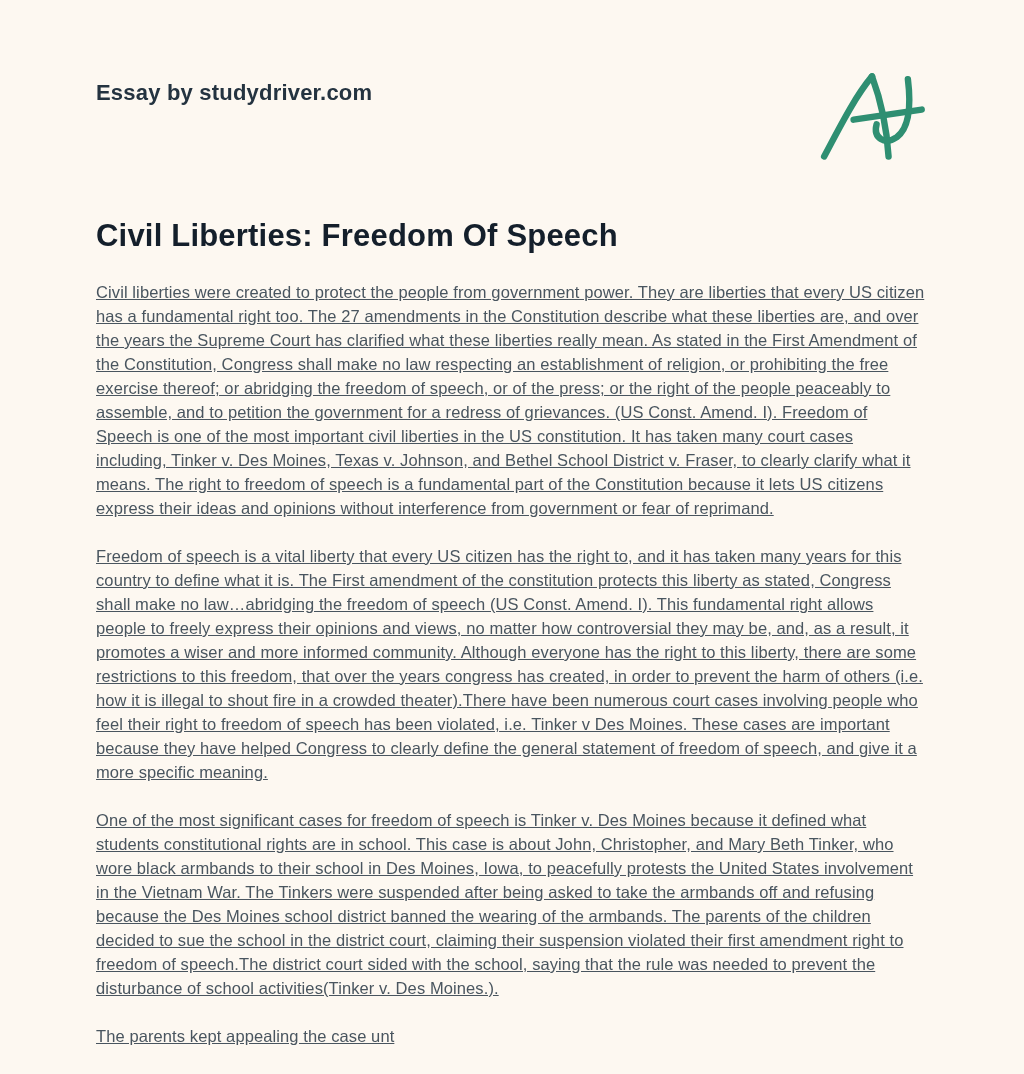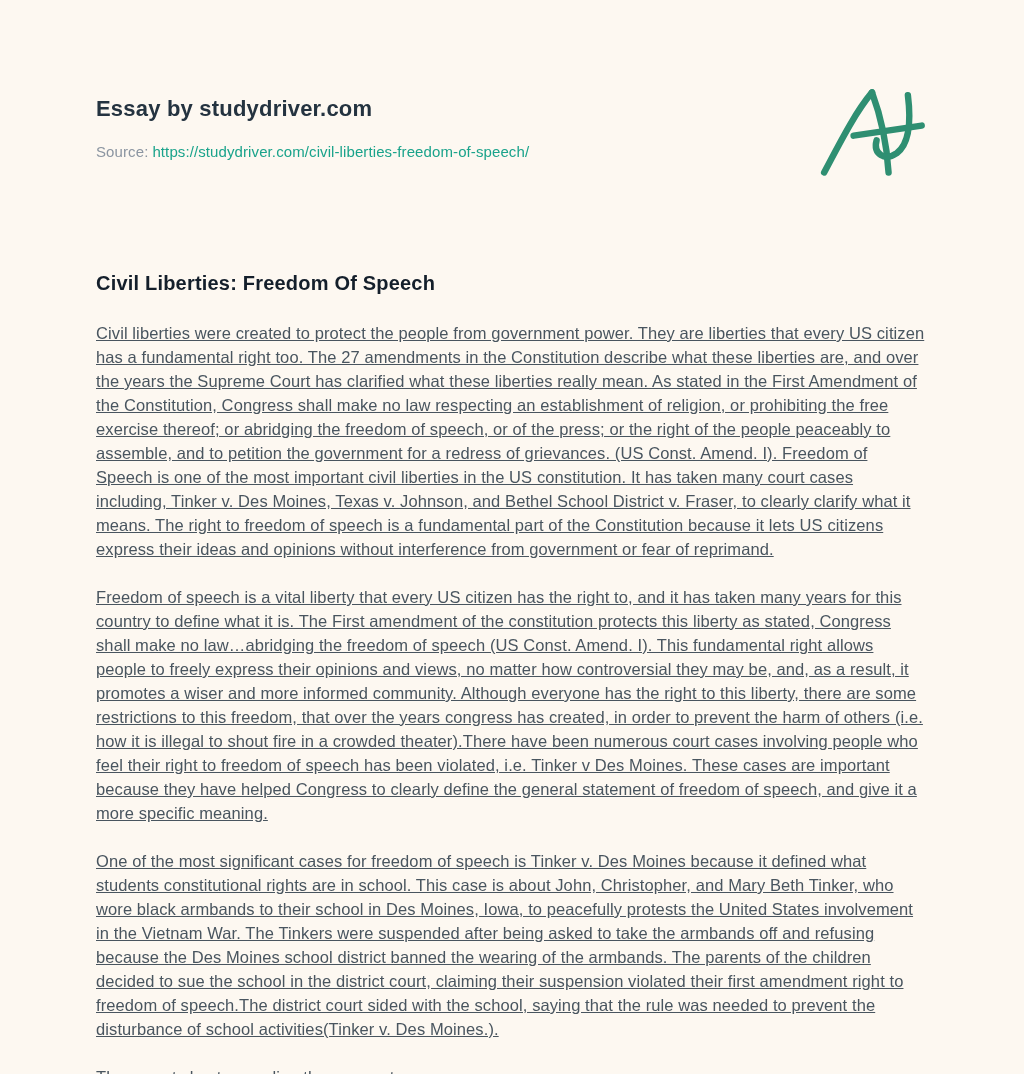--- a/index.html
+++ b/index.html
@@ -6,21 +6,21 @@
   html, body { width: 1024px; height: 1074px; }
   body {
     background: #fdf8f1;
     font-family: "Liberation Sans", "DejaVu Sans", sans-serif;
     overflow: hidden;
   }
   .page {
     position: relative;
     width: 1024px;
     height: 1074px;
-    padding: 16px 96px;
+    padding: 0 96px;
     overflow: hidden;
   }
   .header { position: relative; padding-top: 80px; }
   .byline {
     font-size: 22px;
     font-weight: 700;
     color: #243340;
     letter-spacing: 0.2px;
   }
   .source-line {
@@ -36,21 +36,21 @@
   }
   .logo {
     position: absolute;
     top: 70px;
     right: 0;
     width: 112px;
     height: 92px;
   }
   .title {
     margin-top: 112px;
-    font-size: 20px;
+    font-size: 31px;
     font-weight: 700;
     color: #141f2b;
     letter-spacing: 0.2px;
   }
   .essay-body { margin-top: 26px; }
   .essay-body p.para {
     font-size: 16.5px;
     line-height: 24px;
     color: #49555f;
     letter-spacing: 0.1px;
@@ -59,23 +59,20 @@
   }
 </style>
 </head>
 <body>
 
 <div class="page">
 
   <div class="header">
     <div class="byline">Essay by studydriver.com</div>
 
-    <div class="source-line">
-      <span>Source:</span><a class="source-url" href="#">https://studydriver.com/civil-liberties-freedom-of-speech/</a>
-    </div>
 
     <svg class="logo" viewBox="0 0 120 100" fill="none" stroke="#2f8f72" stroke-width="7" stroke-linecap="round">
       <path d="M8 94 C 30 52, 44 26, 60 7"></path>
       <path d="M60 7 C 70 34, 76 62, 78 94"></path>
       <path d="M40 54 L 114 43"></path>
       <path d="M99 10 C 103 42, 99 64, 87 73 C 74 82, 61 74, 65 59"></path>
     </svg>
   </div>
 
   <h1 class="title">Civil Liberties: Freedom Of Speech</h1>

